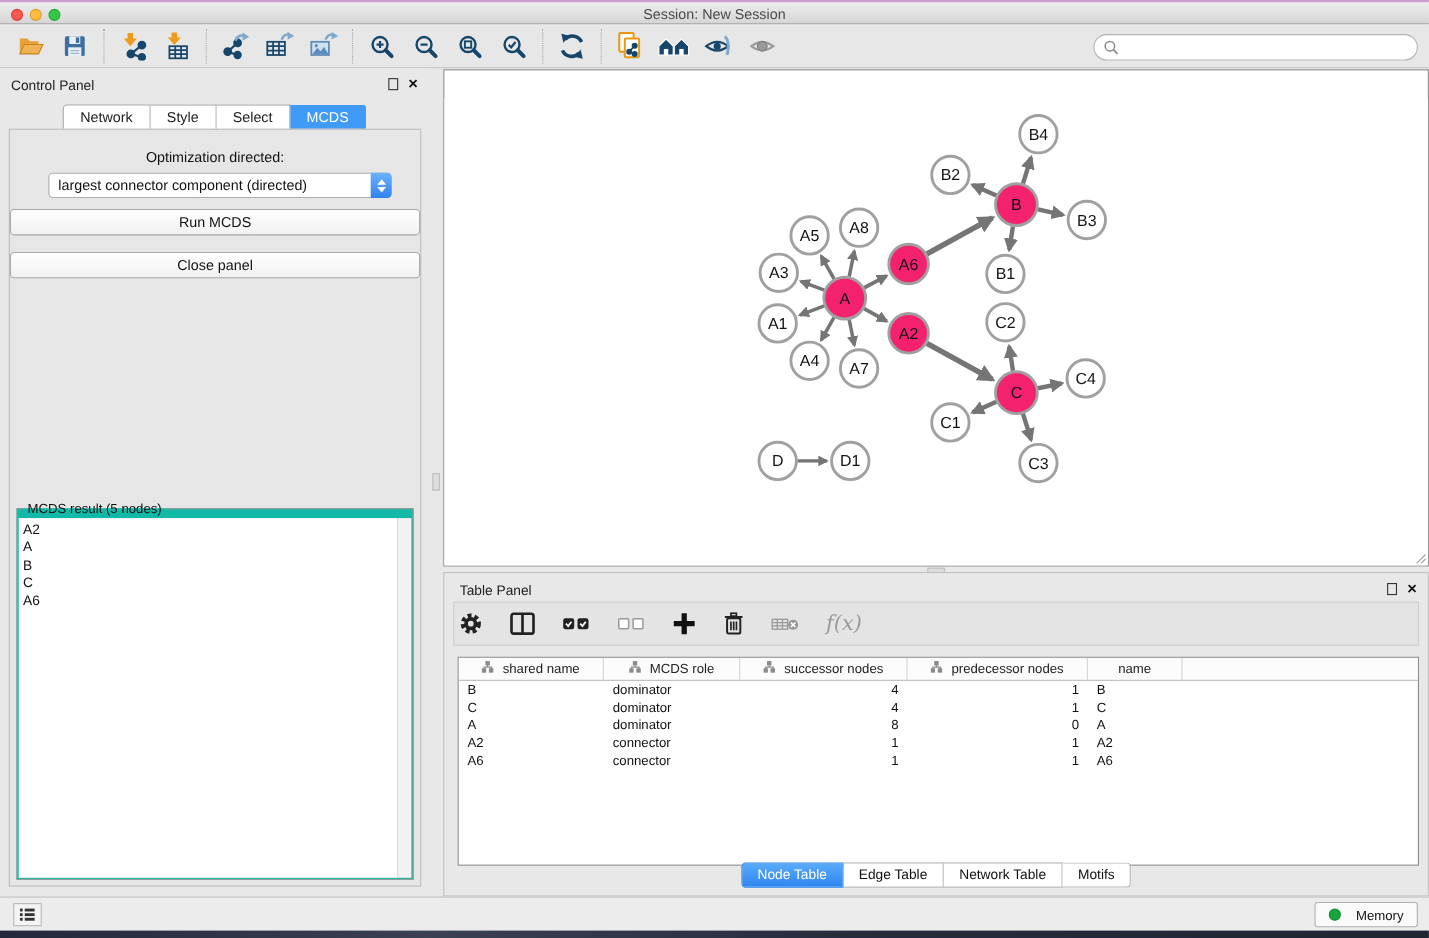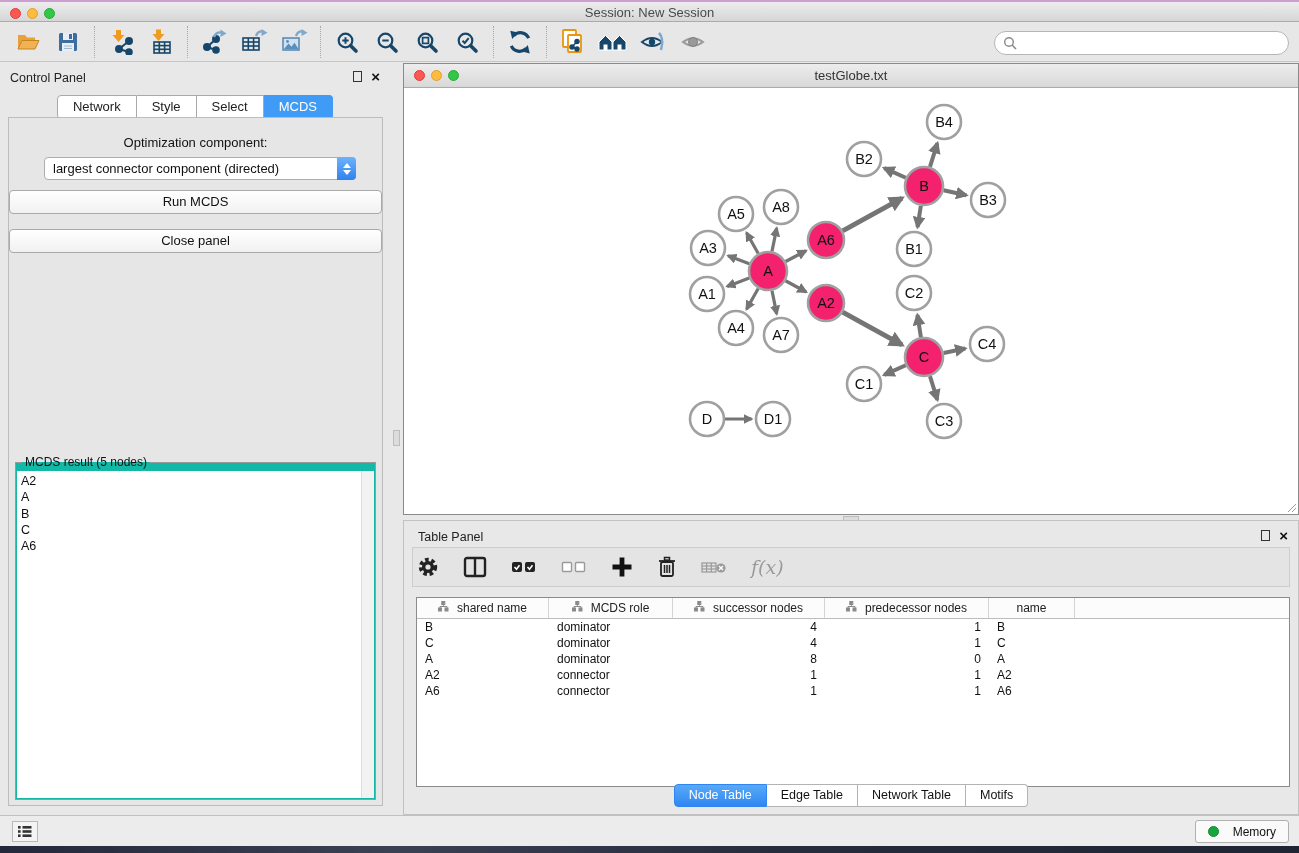--- a/index.html
+++ b/index.html
@@ -288,21 +288,21 @@
         <span class="float-box"></span>
         <span class="close-x">×</span>
       </div>
       <div class="ctabs" id="control-tabs">
           <div class="ctab">Network</div>
           <div class="ctab">Style</div>
           <div class="ctab">Select</div>
           <div class="ctab sel">MCDS</div>
         </div>
       <div class="cp-content">
-        <div class="opt-label">Optimization component:</div>
+        <div class="opt-label">Optimization directed:</div>
         <div class="dropdown">
           <span class="dtext">largest connector component (directed)</span>
           <span class="dd-step">
               <span class="up"></span>
               <span class="dn"></span>
             </span>
         </div>
         <div class="btn-row">
           <button class="pbtn">Run MCDS</button>
           <button class="pbtn">Close panel</button>
@@ -318,28 +318,20 @@
             </div>
           <div class="result-scroll"></div>
         </fieldset>
       </div>
     </div>
 
     <div class="splitter-v"></div>
     <div class="splitter-h"></div>
 
     <div class="net-window">
-      <div class="net-titlebar">
-        <div class="lights">
-          <div class="light red"></div>
-          <div class="light yellow"></div>
-          <div class="light green"></div>
-        </div>
-        <div class="title">testGlobe.txt</div>
-      </div>
       <div class="net-canvas">
         <svg id="graph-svg" width="894" height="427" viewBox="0 0 894 427">
             <defs>
               <marker id="arrow" viewBox="0 0 4 4" refX="3.2" refY="2" markerWidth="3.2" markerHeight="3.2" orient="auto" markerUnits="strokeWidth">
                 <path d="M0,0 L4,2 L0,4 Z" fill="#757575"></path>
               </marker>
             </defs>
             <line x1="354.20930486584723" y1="164.56032429229037" x2="342.5543693546167" y2="143.79997041291097" stroke="#757575" stroke-width="3.2" marker-end="url(#arrow)"></line>
             <line x1="367.9811984858021" y1="162.40025360835892" x2="372.70826803230534" y2="139.12852661018908" stroke="#757575" stroke-width="3.2" marker-end="url(#arrow)"></line>
             <line x1="345.325077653959" y1="174.84127976735095" x2="324.1315662890322" y2="166.71710041079567" stroke="#757575" stroke-width="3.2" marker-end="url(#arrow)"></line>

